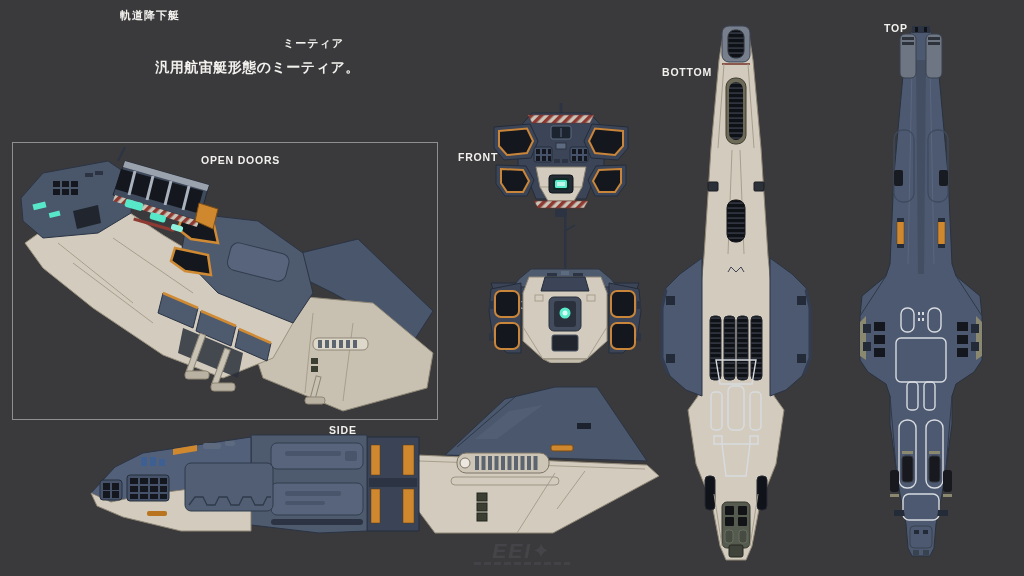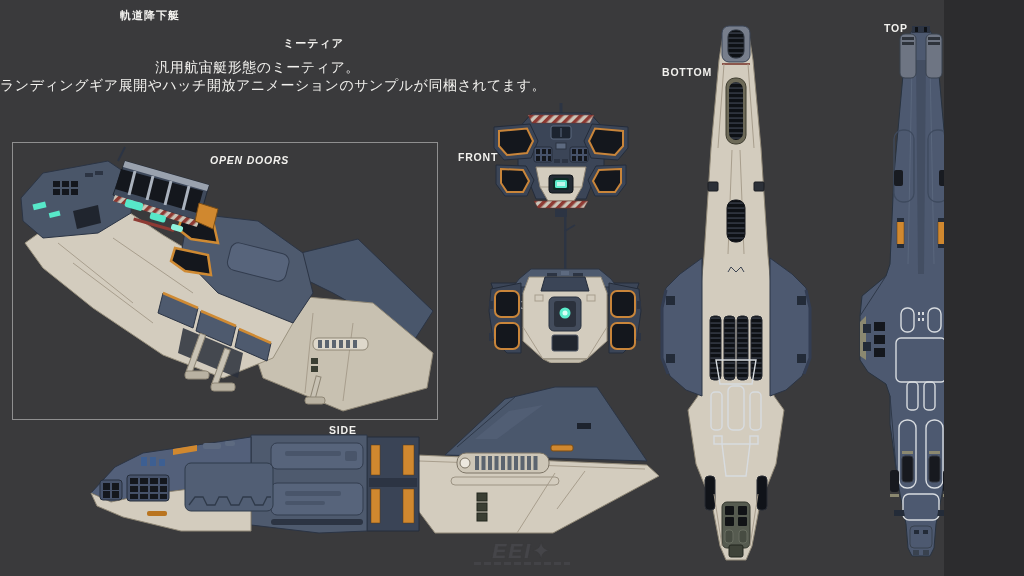--- a/index.html
+++ b/index.html
@@ -1,17 +1,17 @@
 <!DOCTYPE html>
 <html><head>
 <meta charset="utf-8">
 <style>
   html,body{margin:0;padding:0;background:#2c2c2e;}
   .stage{
-    position:relative;width:944px;height:576px;overflow:hidden;
+    position:relative;width:1024px;height:576px;overflow:hidden;
     background:#3a3a3c;
     font-family:"Liberation Sans","DejaVu Sans",sans-serif;
     -webkit-font-smoothing:antialiased;
   }
   .txt{position:absolute;color:#f2f1ee;white-space:nowrap;}
   .ruby{font-size:11px;letter-spacing:1px;font-weight:bold;}
   .title{font-size:29px;font-weight:bold;letter-spacing:0.5px;}
   .desc{font-size:14px;letter-spacing:0.5px;width:515px;text-align:center;}
   .lbl{font-size:10.5px;font-weight:bold;letter-spacing:0.8px;}
   .viewbox{
@@ -42,25 +42,24 @@
       </pattern>
       <pattern id="slat" patternUnits="userSpaceOnUse" width="6" height="5">
         <rect width="6" height="5" fill="#0e1115"></rect>
           <rect y="3.2" width="6" height="1.8" fill="#2e333d"></rect>
       </pattern>
     </defs>
   </svg>
 
   <span class="txt ruby" style="left:120px;top:8px;">軌道降下艇</span>
   <span class="txt ruby" style="left:283px;top:8px;margin-top:28px;">ミーティア</span>
-  <div class="txt desc" style="left:0px;top:59px;">汎用航宙艇形態のミーティア。</div>
-  <div class="txt desc" style="left:0px;top:77px;">ランディングギア展開やハッチ開放アニメーションのサンプルが同梱されてます。</div>
+  <div class="txt desc" style="left:0px;top:59px;font-weight:bold;">汎用航宙艇形態のミーティア。</div>
 
   <div class="viewbox" style="left:12px;top:142px;width:424px;height:276px;"></div>
-  <span class="txt lbl" style="left:210px;top:154px;font-style:italic;">OPEN DOORS</span>
+  <span class="txt lbl" style="left:201px;top:154px;">OPEN DOORS</span>
 
   <svg style="left:13px;top:143px;" width="423" height="274" viewBox="0 0 423 274">
 
     <polygon points="255,118 345,96 420,168 402,196 320,150" fill="#49566b" stroke="#2b3444"></polygon>
 
     <polygon points="250,150 360,160 420,210 414,245 330,268 250,235 235,190" fill="#c8c1b1" stroke="#8f8776"></polygon>
     <path class="pl" d="M300,170 L292,250 M340,180 L330,258"></path>
     <rect x="300" y="195" width="55" height="12" rx="5" fill="#ded8cb" stroke="#8f8776"></rect>
     <rect x="305" y="197" width="4" height="8" fill="#5b646f"></rect>
       <rect x="312" y="197" width="4" height="8" fill="#5b646f"></rect>

